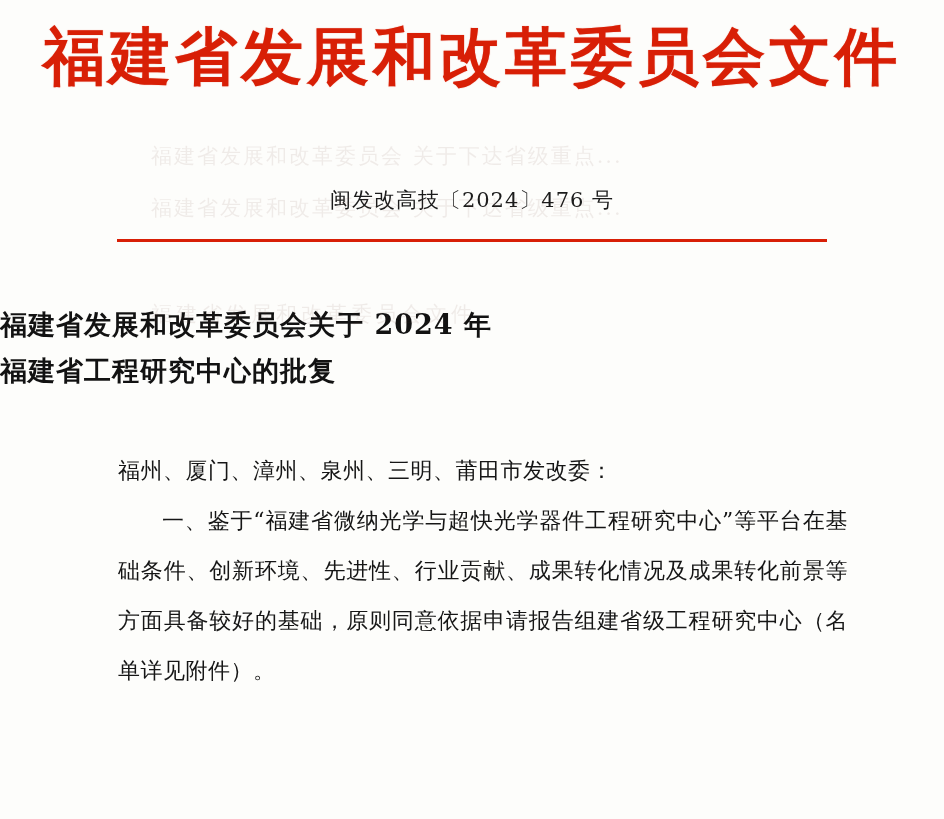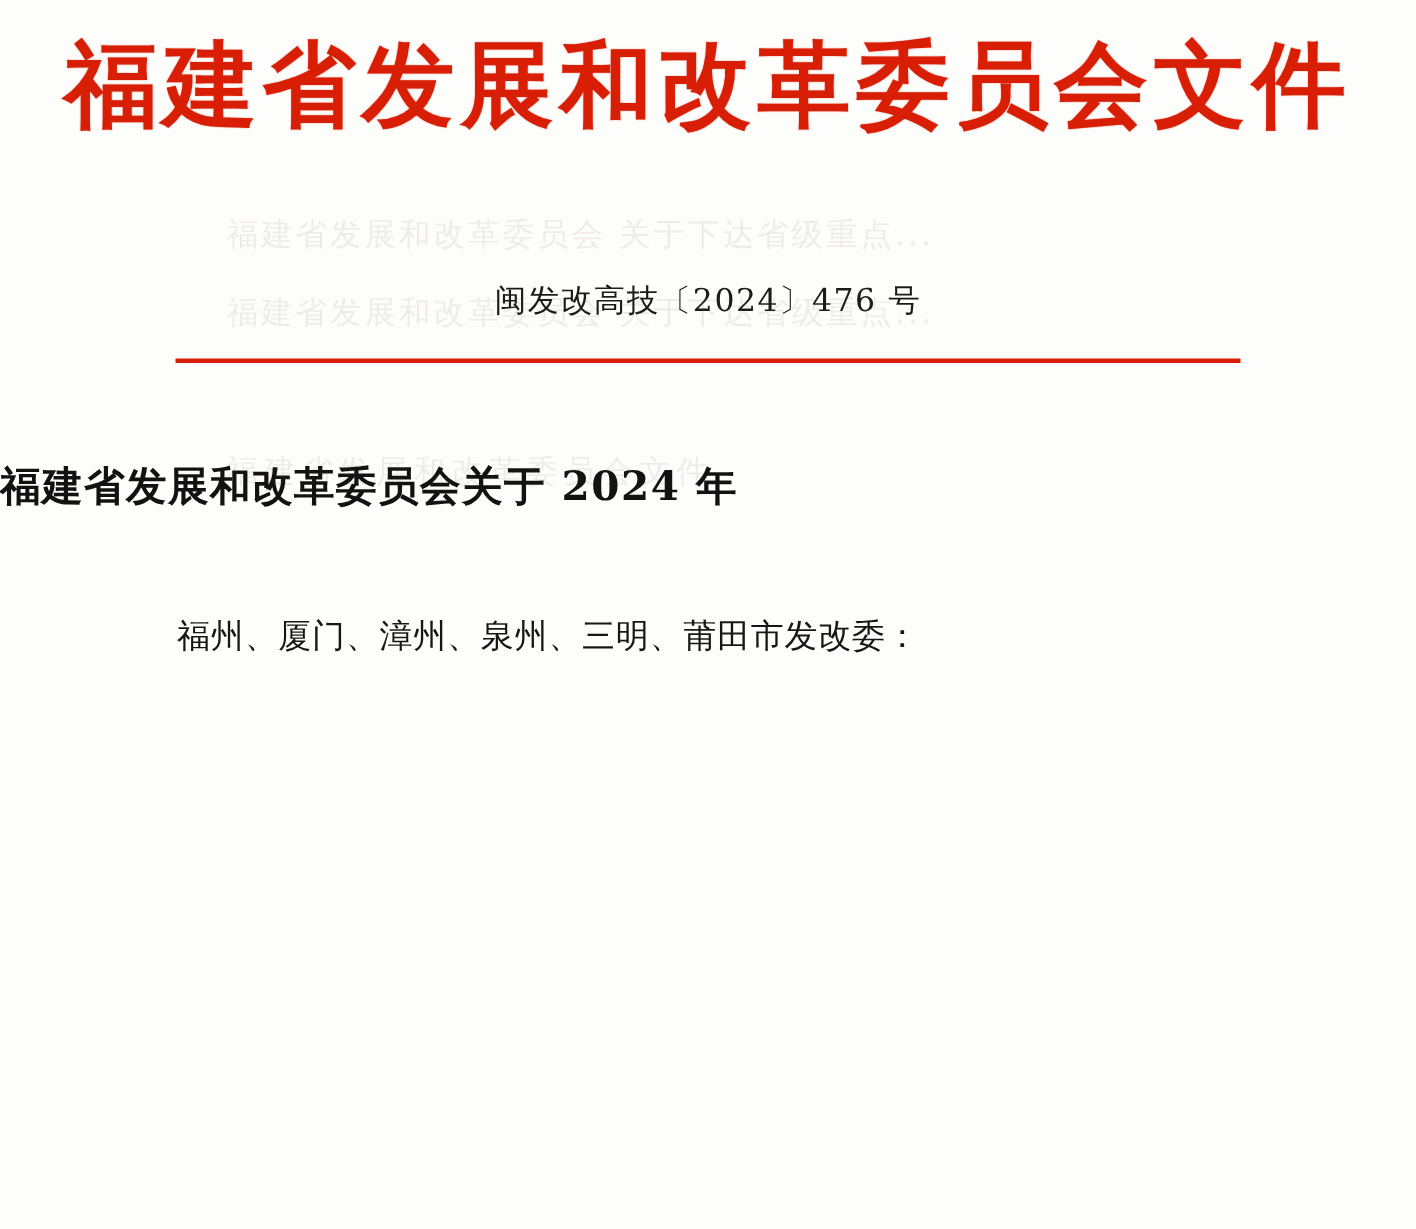--- a/index.html
+++ b/index.html
@@ -123,19 +123,21 @@
   <div class="doc-header">
     <div class="title">福建省发展和改革委员会文件</div>
   </div>
 
   <div class="doc-number">闽发改高技〔2024〕476 号</div>
 
   <div class="red-rule"></div>
 
   <div class="doc-title">
     <span class="line">福建省发展和改革委员会关于 2024 年</span>
+    <span class="line">福建省工程研究中心的批复</span>
   </div>
 
   <div class="body-text">
     <p>福州、厦门、漳州、泉州、三明、莆田市发改委：</p>
+    <p class="indent">一、鉴于“福建省微纳光学与超快光学器件工程研究中心”等平台在基础条件、创新环境、先进性、行业贡献、成果转化情况及成果转化前景等方面具备较好的基础，原则同意依据申请报告组建省级工程研究中心（名单详见附件）。</p>
   </div>
 
 </div>
 
 </body></html>

